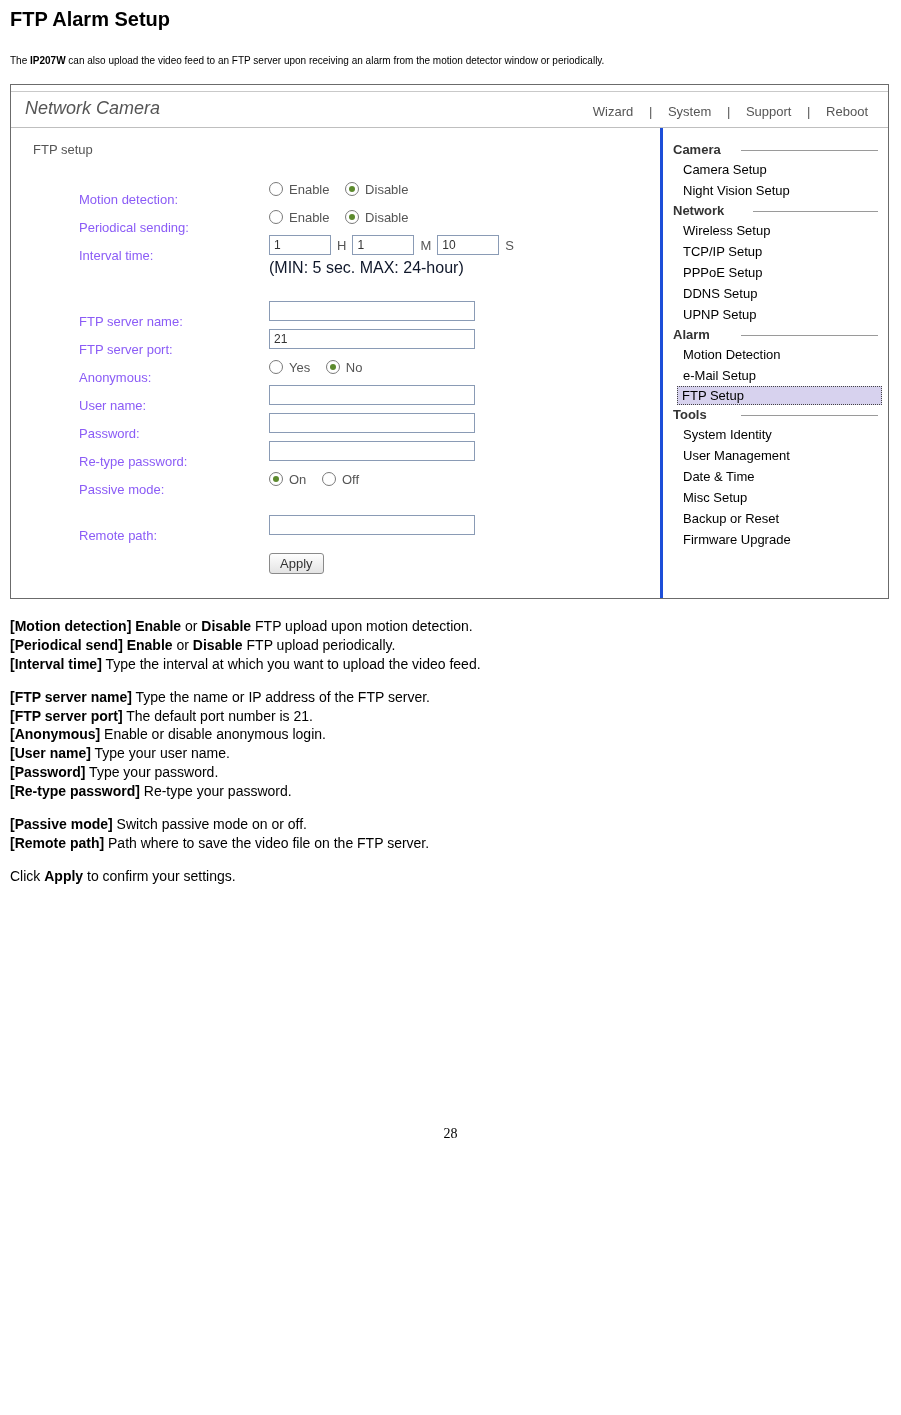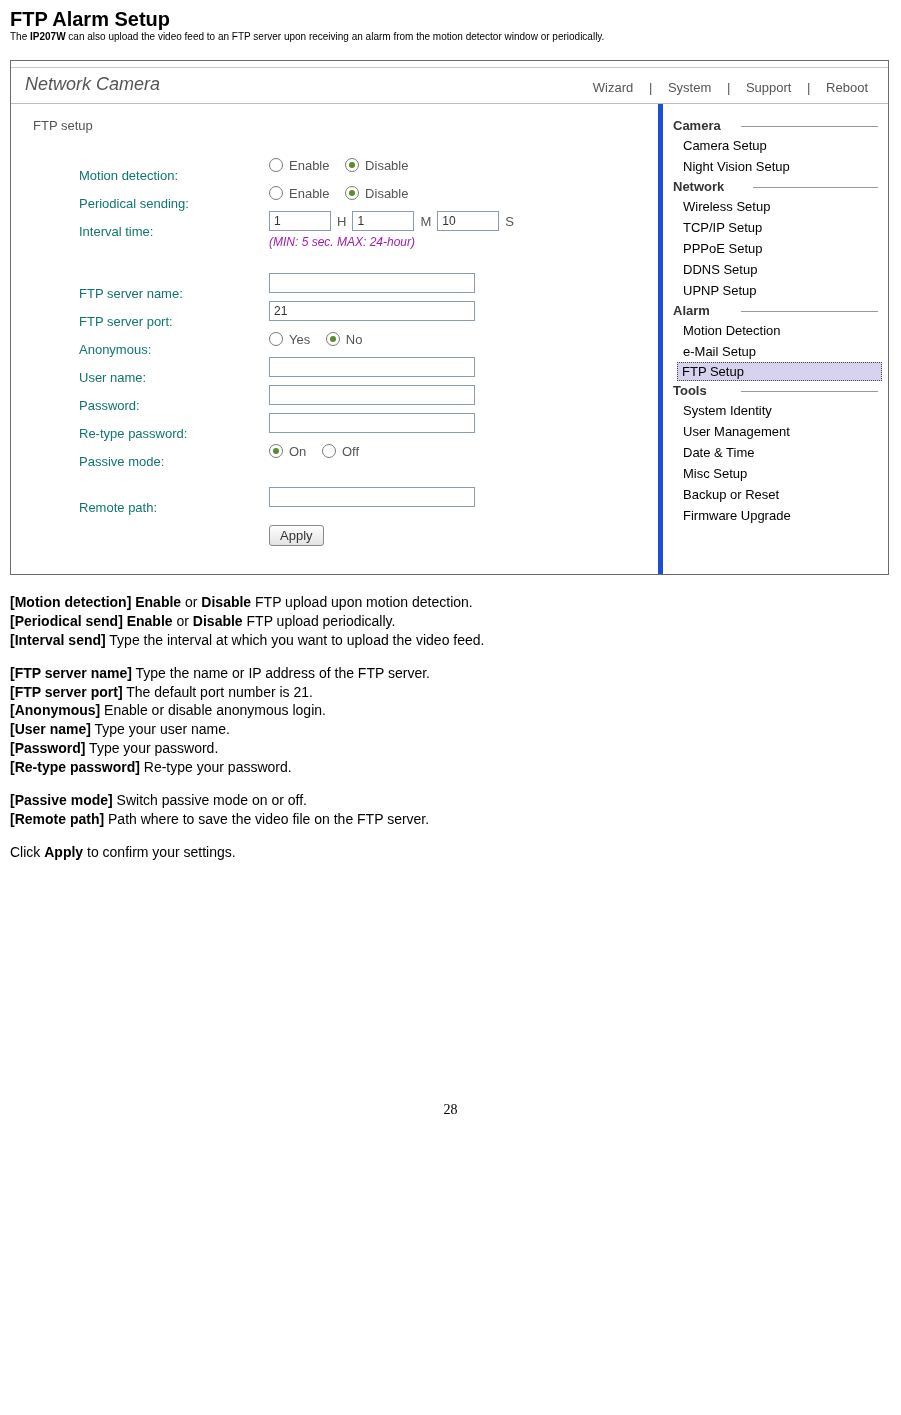--- a/index.html
+++ b/index.html
@@ -7,21 +7,21 @@
     font-size: 14px;
     color: #000;
     margin: 0;
     padding: 0 10px;
     background: #fff;
     width: 881px;
   }
   h2.page-heading {
     font-size: 20px;
     font-weight: bold;
-    margin: 8px 0 0 0;
+    margin: 8px 0 24px 0;
   }
   p.intro {
     font-size: 10px;
     margin: 0 0 18px 0;
     text-align: justify;
   }
   .bold { font-weight: bold; }
   .shot {
     border: 1px solid #6b6b6b;
     width: 877px;
@@ -70,21 +70,21 @@
   }
   .form-row {
     display: flex;
     align-items: center;
     margin: 4px 0;
     height: 24px;
   }
   .form-label {
     width: 190px;
     padding-left: 46px;
-    color: #0f766e;
+    color: #8b5cf6;
     margin-top: 20px;
   }
   .form-ctrl {
     display: flex;
     align-items: center;
     gap: 6px;
     color: #555;
   }
   .radio {
     width: 12px; height: 12px; border: 1px solid #7a7a7a; border-radius: 50%;
@@ -99,42 +99,41 @@
     height: 18px;
     background: #fff;
     font-family: Verdana, Arial, sans-serif;
     font-size: 12px;
     padding: 0 4px;
     color: #333;
   }
   .txt.small { width: 52px; }
   .txt.med { width: 196px; }
   .hint {
-    font-size: 12px;
-    color: #a21caf;
+    font-size: 16px;
+    color: #0f172a;
     padding-left: 236px;
     margin-top: -2px;
     margin-bottom: 8px;
-    font-style: italic;
   }
   .applybtn {
     display: inline-block;
     border: 1px solid #8a8a8a;
     border-radius: 3px;
     background: linear-gradient(#fefefe,#e3e3e3);
     font-family: Verdana, Arial, sans-serif;
     font-size: 13px;
     color: #333;
     padding: 2px 10px;
     margin-left: 236px;
     margin-top: 4px;
   }
   .sidebar {
     width: 225px;
-    border-left: 5px solid #1d4ed8;
+    border-left: 3px solid #1d4ed8;
     padding: 12px 0 0 0;
     font-family: Verdana, Arial, sans-serif;
     font-size: 13px;
   }
   .sb-group-hdr {
     font-weight: bold;
     color: #333;
     padding: 2px 10px 2px 10px;
     position: relative;
   }
@@ -323,21 +322,21 @@
       <div class="sb-item">Backup or Reset</div>
       <div class="sb-item">Firmware Upgrade</div>
       <div style="height:16px"></div>
     </div>
   </div>
 </div>
 
 <div class="desc-block">
   <p><span class="bold">[Motion detection] Enable</span><span> or </span><span class="bold">Disable</span><span> FTP upload upon motion detection.</span></p>
   <p><span class="bold">[Periodical send] Enable</span><span> or </span><span class="bold">Disable</span><span> FTP upload periodically.</span></p>
-  <p><span class="bold">[Interval send]</span><span> Type the interval at which you want to upload the video feed.</span></p>
+  <p><span class="bold">[Interval time]</span><span> Type the interval at which you want to upload the video feed.</span></p>
   <div class="gap"></div>
   <p><span class="bold">[FTP server name]</span><span> Type the name or IP address of the FTP server.</span></p>
   <p><span class="bold">[FTP server port]</span><span> The default port number is 21.</span></p>
   <p><span class="bold">[Anonymous]</span><span> Enable or disable anonymous login.</span></p>
   <p><span class="bold">[User name]</span><span> Type your user name.</span></p>
   <p><span class="bold">[Password]</span><span> Type your password.</span></p>
   <p><span class="bold">[Re-type password]</span><span> Re-type your password.</span></p>
   <div class="gap"></div>
   <p><span class="bold">[Passive mode]</span><span> Switch passive mode on or off.</span></p>
   <p><span class="bold">[Remote path]</span><span> Path where to save the video file on the FTP server.</span></p>

